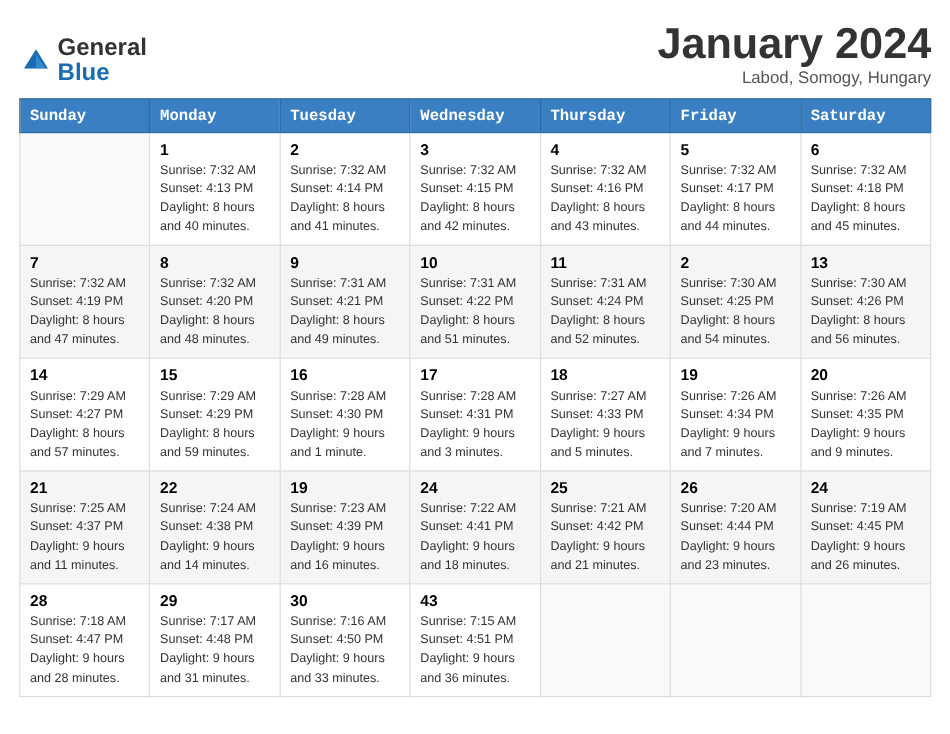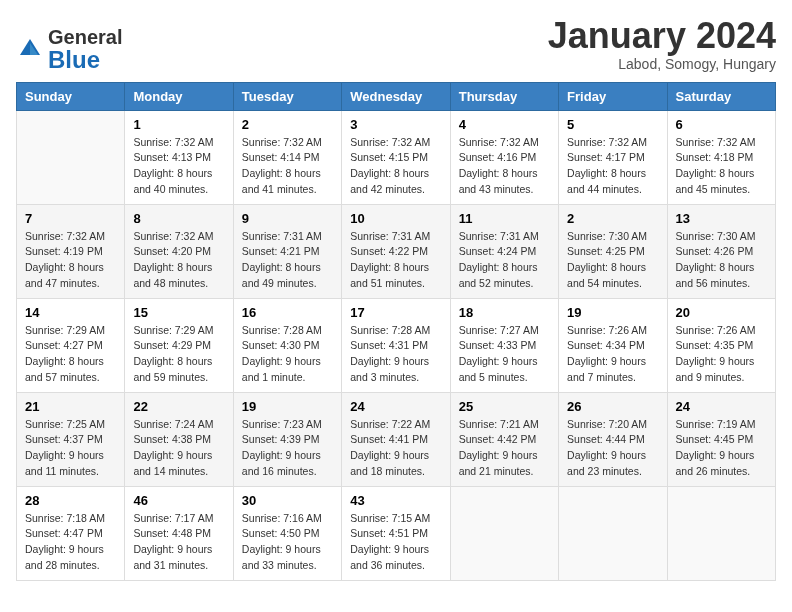--- a/index.html
+++ b/index.html
@@ -21,21 +21,21 @@
       align-items: center;
       gap: 4px;
     }
     .logo-text-general {
       font-size: 20px;
       font-weight: bold;
       color: #333;
       line-height: 1;
     }
     .logo-text-blue {
-      font-size: 24px;
+      font-size: 20px;
       font-weight: bold;
       color: #1a6bb5;
       line-height: 1;
     }
     .logo-icon {
       width: 28px;
       height: 28px;
     }
     .title-area {
       text-align: right;
@@ -56,20 +56,21 @@
       font-size: 11px;
     }
     thead tr th {
       background-color: #3a7fc1;
       color: #fff;
       padding: 6px 8px;
       text-align: left;
       font-size: 13px;
       font-weight: bold;
       border: 1px solid #2d6aa0;
+      font-family: Liberation Mono, monospace;
     }
     tbody tr td {
       vertical-align: top;
       padding: 6px 8px;
       border: 1px solid #ddd;
       background: #fff;
       min-height: 80px;
       width: calc(100% / 7);
     }
     tbody tr:nth-child(even) td {
@@ -244,21 +245,21 @@
           <span class="day-number">24</span>
           <div class="day-info">Sunrise: 7:19 AM<br>Sunset: 4:45 PM<br>Daylight: 9 hours and 26 minutes.</div>
         </td>
       </tr>
       <tr>
         <td>
           <span class="day-number">28</span>
           <div class="day-info">Sunrise: 7:18 AM<br>Sunset: 4:47 PM<br>Daylight: 9 hours and 28 minutes.</div>
         </td>
         <td>
-          <span class="day-number">46</span>
+          <span class="day-number">29</span>
           <div class="day-info">Sunrise: 7:17 AM<br>Sunset: 4:48 PM<br>Daylight: 9 hours and 31 minutes.</div>
         </td>
         <td>
           <span class="day-number">30</span>
           <div class="day-info">Sunrise: 7:16 AM<br>Sunset: 4:50 PM<br>Daylight: 9 hours and 33 minutes.</div>
         </td>
         <td>
           <span class="day-number">43</span>
           <div class="day-info">Sunrise: 7:15 AM<br>Sunset: 4:51 PM<br>Daylight: 9 hours and 36 minutes.</div>
         </td>

